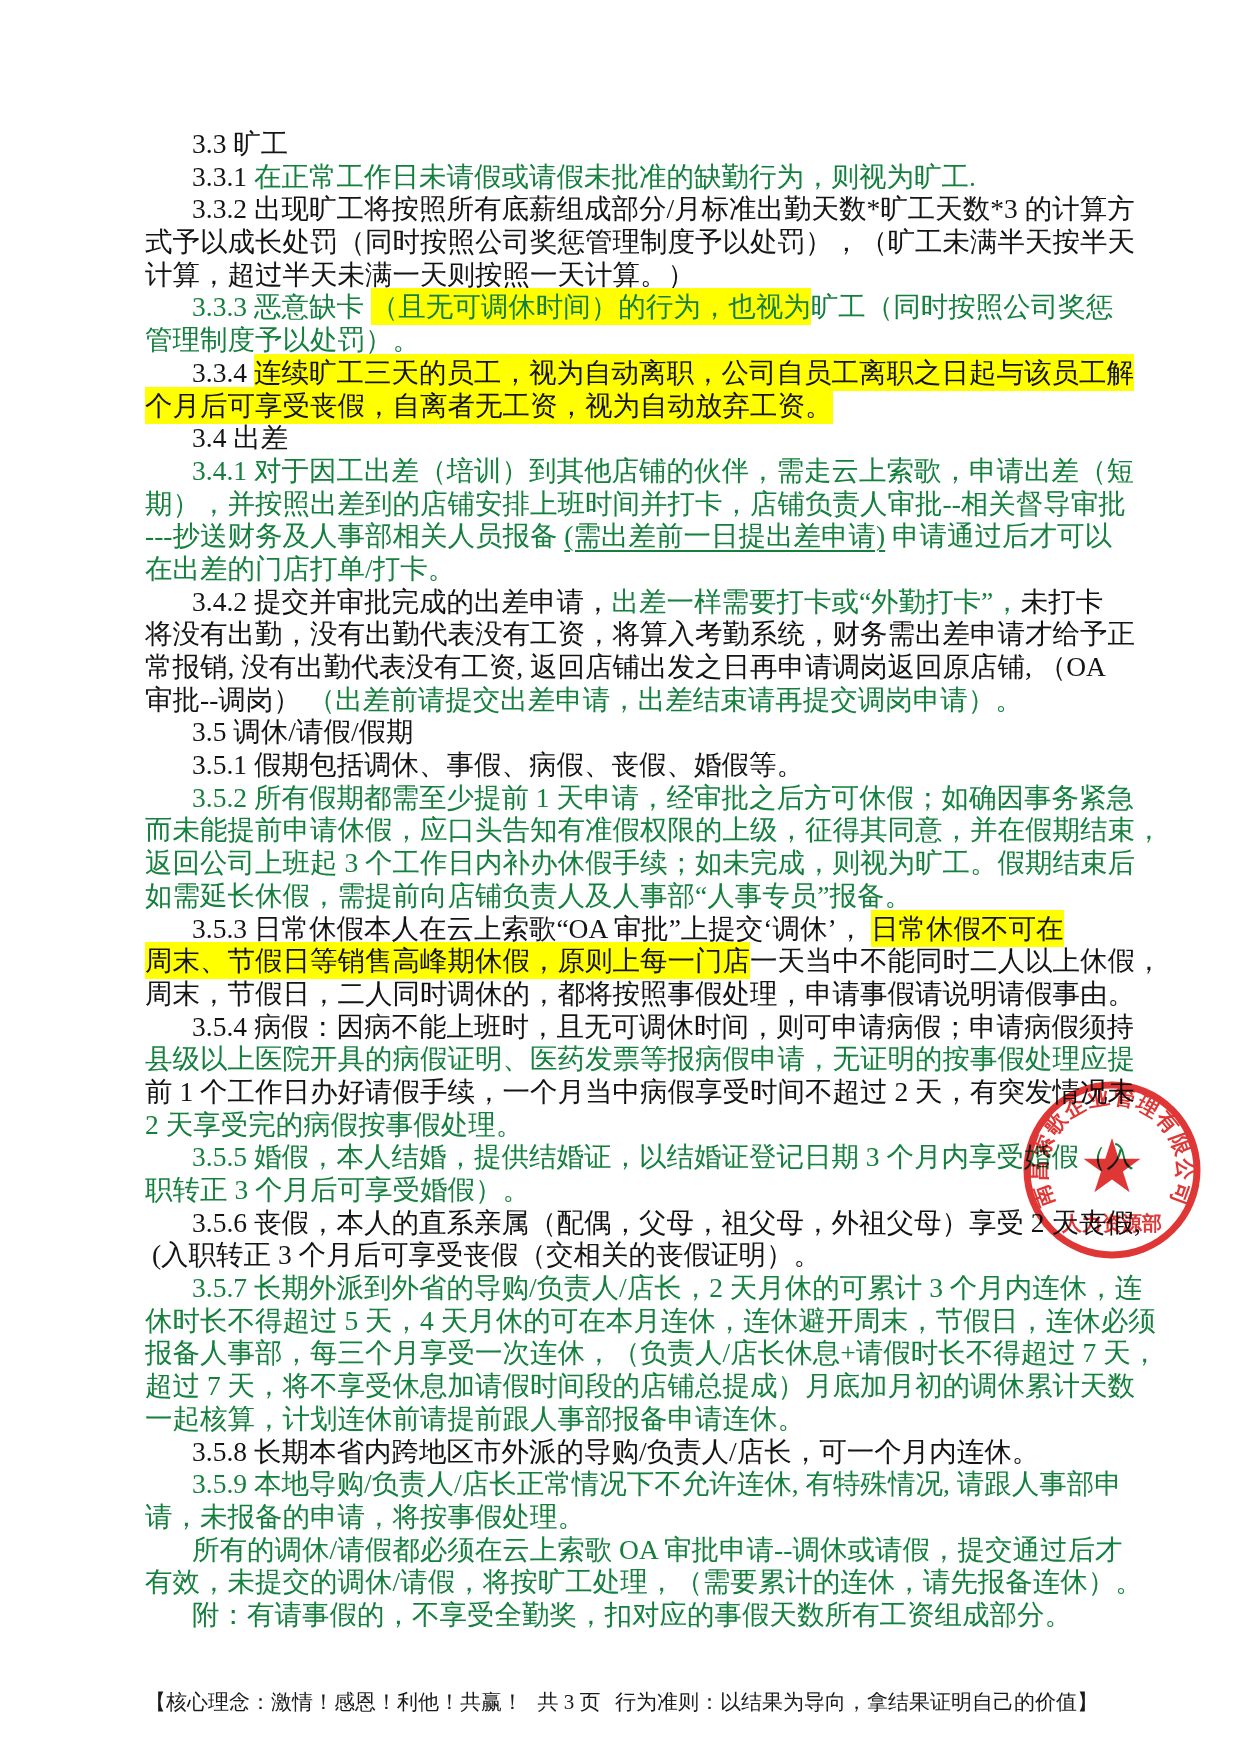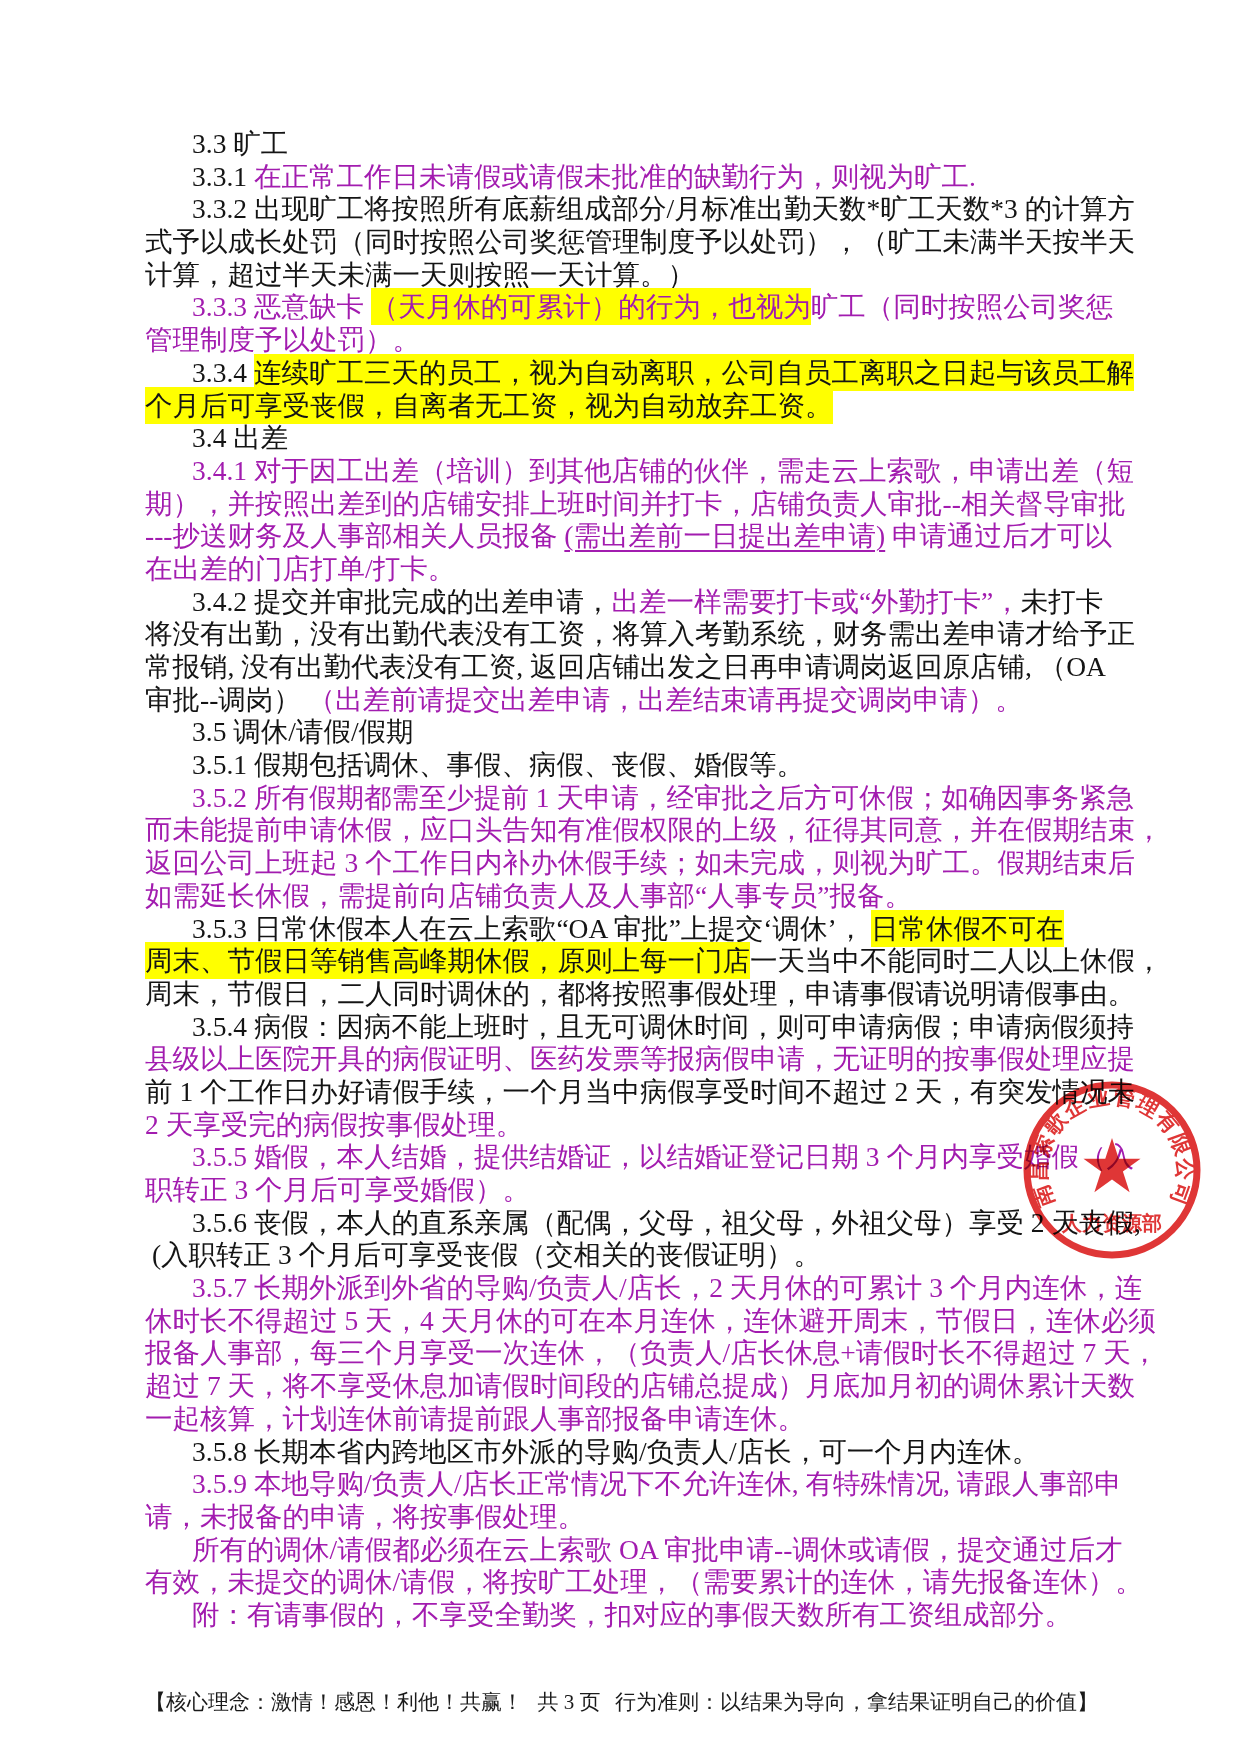--- a/index.html
+++ b/index.html
@@ -17,21 +17,21 @@
     color:#141414;
     font-size:27.5px;
   }
   .line{
     height:32.7px;
     line-height:32.7px;
     white-space:pre;
   }
   .line.indent{padding-left:47px;}
   .seg{white-space:pre;}
-  .seg.blue{color:#a21caf;}
+  .seg.blue{color:#15803d;}
   .seg.hl{background:#ffff00;padding:3px 0;}
   .seg.ul{text-decoration:underline;text-decoration-thickness:2px;text-underline-offset:5px;}
   .footer{
     position:absolute;
     left:145px;top:1688px;
     width:953px;
     display:flex;
     justify-content:space-between;
     align-items:baseline;
     font-size:21px;
@@ -55,21 +55,21 @@
 <body>
 
 <div class="page">
 
   <div class="doc" id="doc">
       <div class="line indent"><span class="seg">3.3 旷工</span></div>
       <div class="line indent"><span class="seg">3.3.1 </span><span class="seg blue">在正常工作日未请假或请假未批准的缺勤行为，则视为旷工.</span></div>
       <div class="line indent"><span class="seg">3.3.2 出现旷工将按照所有底薪组成部分/月标准出勤天数*旷工天数*3 的计算方</span></div>
       <div class="line"><span class="seg">式予以成长处罚（同时按照公司奖惩管理制度予以处罚），（旷工未满半天按半天</span></div>
       <div class="line"><span class="seg">计算，超过半天未满一天则按照一天计算。）</span></div>
-      <div class="line indent"><span class="seg blue">3.3.3 恶意缺卡 </span><span class="seg blue hl">（天月休的可累计）的行为，也视为</span><span class="seg blue">旷工（同时按照公司奖惩</span></div>
+      <div class="line indent"><span class="seg blue">3.3.3 恶意缺卡 </span><span class="seg blue hl">（且无可调休时间）的行为，也视为</span><span class="seg blue">旷工（同时按照公司奖惩</span></div>
       <div class="line"><span class="seg blue">管理制度予以处罚）。</span></div>
       <div class="line indent"><span class="seg">3.3.4 </span><span class="seg hl">连续旷工三天的员工，视为自动离职，公司自员工离职之日起与该员工解</span></div>
       <div class="line"><span class="seg hl">个月后可享受丧假，自离者无工资，视为自动放弃工资。</span></div>
       <div class="line indent"><span class="seg">3.4 出差</span></div>
       <div class="line indent"><span class="seg blue">3.4.1 对于因工出差（培训）到其他店铺的伙伴，需走云上索歌，申请出差（短</span></div>
       <div class="line"><span class="seg blue">期），并按照出差到的店铺安排上班时间并打卡，店铺负责人审批--相关督导审批</span></div>
       <div class="line"><span class="seg blue">---抄送财务及人事部相关人员报备 </span><span class="seg blue ul">(需出差前一日提出差申请)</span><span class="seg blue"> 申请通过后才可以</span></div>
       <div class="line"><span class="seg blue">在出差的门店打单/打卡。</span></div>
       <div class="line indent"><span class="seg">3.4.2 提交并审批完成的出差申请，</span><span class="seg blue">出差一样需要打卡或“外勤打卡”，</span><span class="seg">未打卡</span></div>
       <div class="line"><span class="seg">将没有出勤，没有出勤代表没有工资，将算入考勤系统，财务需出差申请才给予正</span></div>

